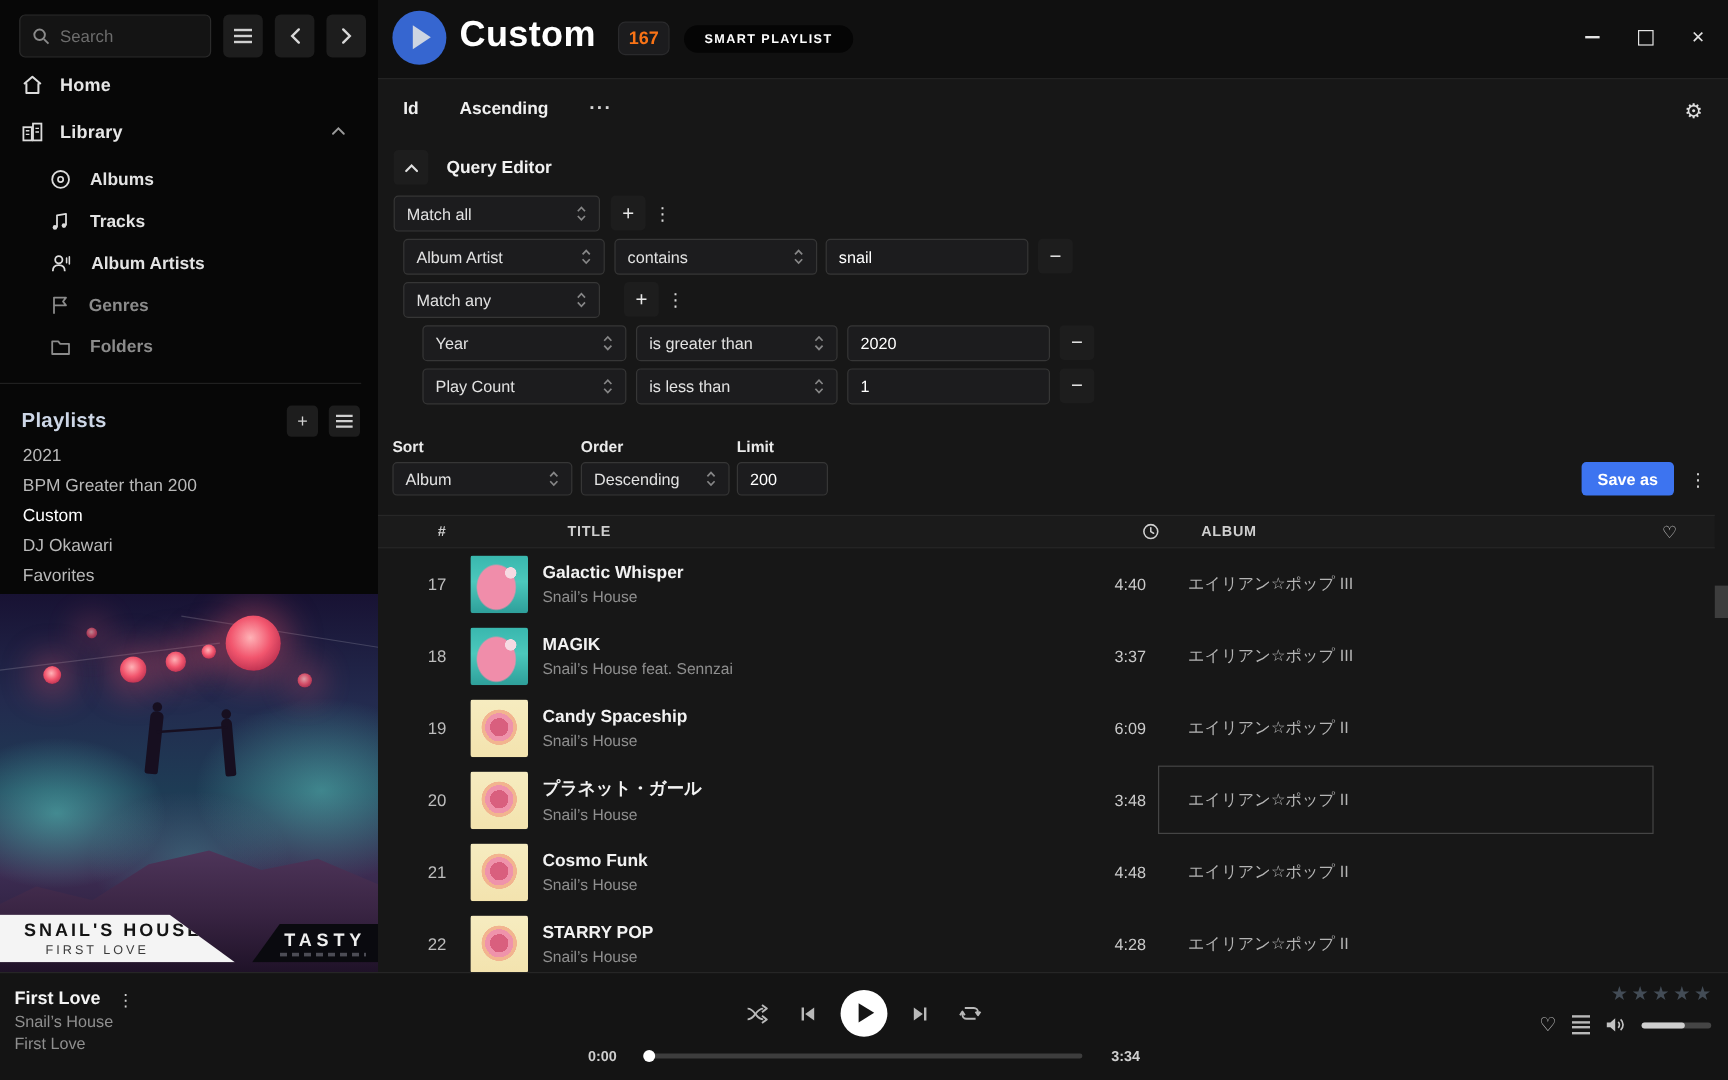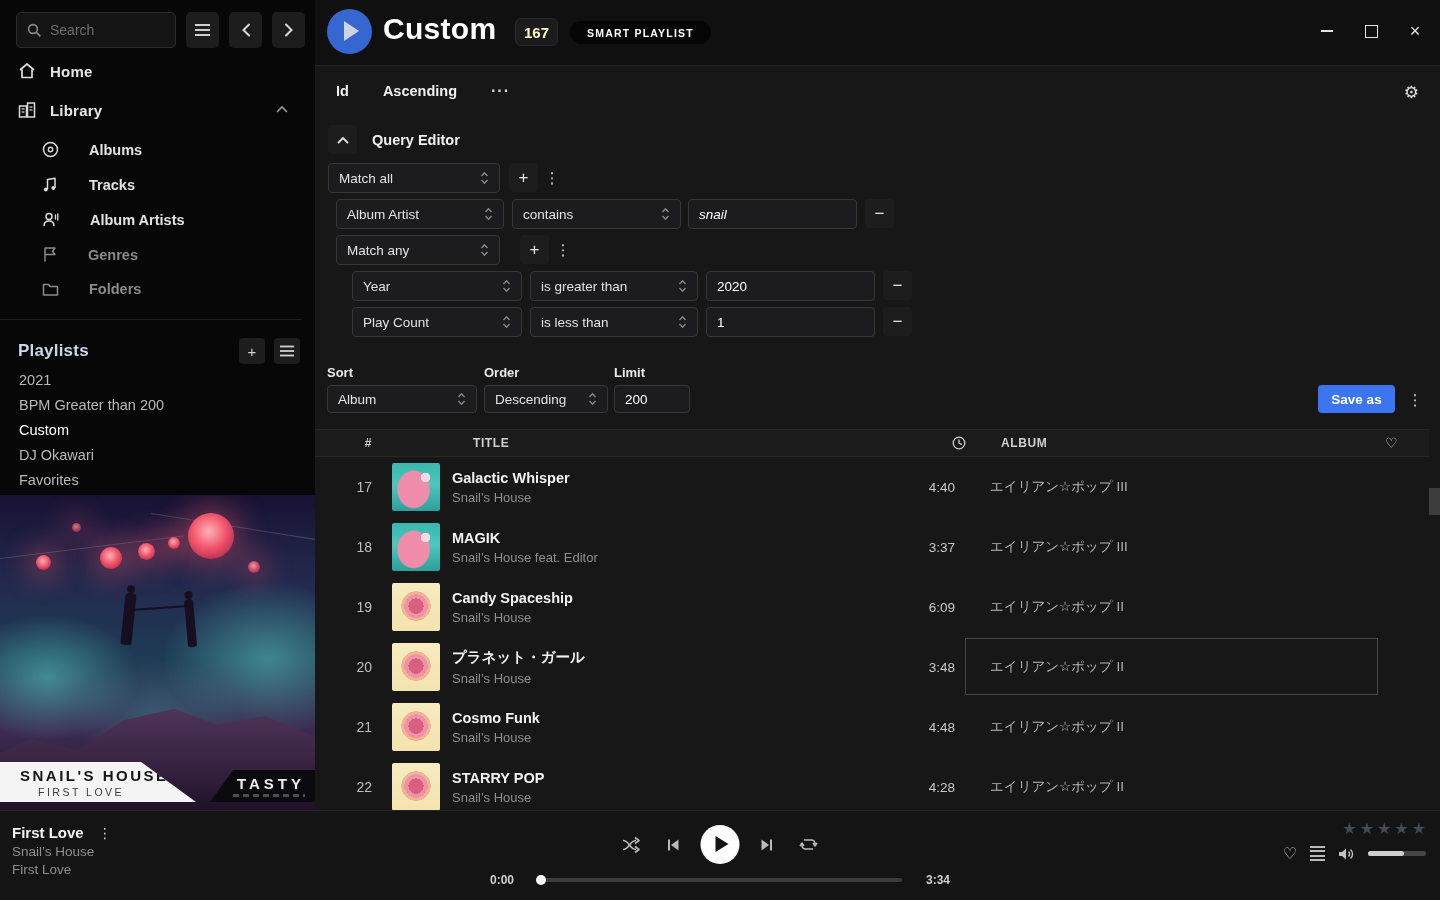--- a/index.html
+++ b/index.html
@@ -21,21 +21,21 @@
   .sq-btn { width:33px; height:36px; background:#1d1d1d; border:none; border-radius:5px; color:#cfcfcf;
     display:flex; align-items:center; justify-content:center; cursor:pointer; }
   .hamburger { display:flex; flex-direction:column; gap:3px; }
   .hamburger i { display:block; width:15px; height:2px; background:#cfcfcf; }
 
   .nav-item { position:absolute; left:18px; display:flex; align-items:center; gap:14px;
     font-weight:bold; font-size:15px; color:#e6e6e6; width:280px; cursor:pointer; }
   .nav-item .lbl { letter-spacing:.2px; }
   .nav-item svg, .sub-item svg { flex:none; }
   .chev-up { position:absolute; right:10px; top:4px; }
-  .sub-item { position:absolute; left:42px; display:flex; align-items:center; gap:30px;
+  .sub-item { position:absolute; left:42px; display:flex; align-items:center; gap:16px;
     font-weight:bold; font-size:14.5px; color:#e3e3e3; cursor:pointer; }
   .sub-item.dim { color:#8b8b8b; }
   .sub-item.dim svg path, .sub-item.dim svg rect, .sub-item.dim svg circle { stroke:#8b8b8b; }
   .side-divider { position:absolute; left:0; right:14px; top:319px; height:1px; background:#202020; }
 
   .pl-header { position:absolute; left:18px; top:338px; width:282px; display:flex; align-items:center; }
   .pl-title { font-size:17px; font-weight:bold; color:#cdd6e6; letter-spacing:.2px; }
   .pl-actions { margin-left:auto; display:flex; gap:9px; }
   .pl-btn { width:26px; height:26px; background:#1d1d1d; border:none; border-radius:4px; color:#d0d0d0;
     font-size:15px; display:flex; align-items:center; justify-content:center; cursor:pointer; }
@@ -88,21 +88,21 @@
   
   .main { position:absolute; left:315px; top:0; width:1125px; height:810px; background:#171717; }
   .page-header { position:absolute; left:0; top:0; width:100%; height:65px; background:#101010; }
   .big-play { position:absolute; left:12px; top:9px; width:45px; height:45px; border-radius:50%;
     background:#3666d0; border:none; cursor:pointer; }
   .big-play::after { content:""; position:absolute; left:17px; top:12px;
     border-left:15px solid #cdd5e2; border-top:10px solid transparent; border-bottom:10px solid transparent; }
   .page-title { position:absolute; left:68px; top:12px; font-size:30px; font-weight:800; color:#fff;
     letter-spacing:.3px; }
   .count-badge { position:absolute; left:200px; top:18px; min-width:38px; height:28px; background:#1c1c1e;
-    border:1px solid #2a2a2c; border-radius:6px; color:#fef9c3; font-size:15px; font-weight:bold;
+    border:1px solid #2a2a2c; border-radius:6px; color:#f97316; font-size:15px; font-weight:bold;
     display:flex; align-items:center; justify-content:center; padding:0 8px; }
   .smart-badge { position:absolute; left:255px; top:21px; height:23px; background:#050505; border-radius:12px;
     color:#fff; font-size:10.5px; font-weight:bold; letter-spacing:1.2px; display:flex; align-items:center;
     padding:0 17px; }
   .win-controls { position:absolute; right:14px; top:20px; display:flex; gap:22px; align-items:center; }
   .win-btn { width:22px; height:22px; background:transparent; border:none; cursor:pointer; position:relative;
     color:#e4e4e4; font-size:18px; display:flex; align-items:center; justify-content:center; }
   .win-min::after { content:""; width:12px; height:2px; background:#e4e4e4; }
   .win-max::after { content:""; width:11px; height:11px; border:1.5px solid #e4e4e4; }
 
@@ -385,21 +385,21 @@
           <path d="M1.5 9 L4.5 12.2 L7.5 9" fill="none" stroke="#aaa" stroke-width="1.4"></path>
         </svg>
       </div>
       <div class="select" style="left:197px; top:133px; width:169px">
         <span>contains</span>
         <svg class="updown" width="9" height="14" viewBox="0 0 9 14">
           <path d="M1.5 5 L4.5 1.8 L7.5 5" fill="none" stroke="#aaa" stroke-width="1.4"></path>
           <path d="M1.5 9 L4.5 12.2 L7.5 9" fill="none" stroke="#aaa" stroke-width="1.4"></path>
         </svg>
       </div>
-      <input class="txt-input" style="left: 373px; top: 133px; width: 169px; font-style: italic;" value="snail">
+      <input class="txt-input" style="left: 373px; top: 133px; width: 169px;" value="snail">
       <button class="mini-btn" style="left:550px; top:133px">−</button>
 
       <div class="select" style="left:21px; top:169px; width:164px">
         <span>Match any</span>
         <svg class="updown" width="9" height="14" viewBox="0 0 9 14">
           <path d="M1.5 5 L4.5 1.8 L7.5 5" fill="none" stroke="#aaa" stroke-width="1.4"></path>
           <path d="M1.5 9 L4.5 12.2 L7.5 9" fill="none" stroke="#aaa" stroke-width="1.4"></path>
         </svg>
       </div>
       <button class="mini-btn" style="left:205px; top:169px">+</button>
@@ -484,21 +484,21 @@
           </span>
           <span class="c-dur">4:40</span>
           <span class="c-album">エイリアン☆ポップ III</span>
           <span class="c-fav"></span>
         </div>
         <div class="trow">
           <span class="c-num">18</span>
           <span class="c-thumb thumb-a3"></span>
           <span class="c-main">
             <span class="t-title">MAGIK</span>
-            <span class="t-artist">Snail’s House feat. Editor</span>
+            <span class="t-artist">Snail’s House feat. Sennzai</span>
           </span>
           <span class="c-dur">3:37</span>
           <span class="c-album">エイリアン☆ポップ III</span>
           <span class="c-fav"></span>
         </div>
         <div class="trow">
           <span class="c-num">19</span>
           <span class="c-thumb thumb-a2"></span>
           <span class="c-main">
             <span class="t-title">Candy Spaceship</span>

